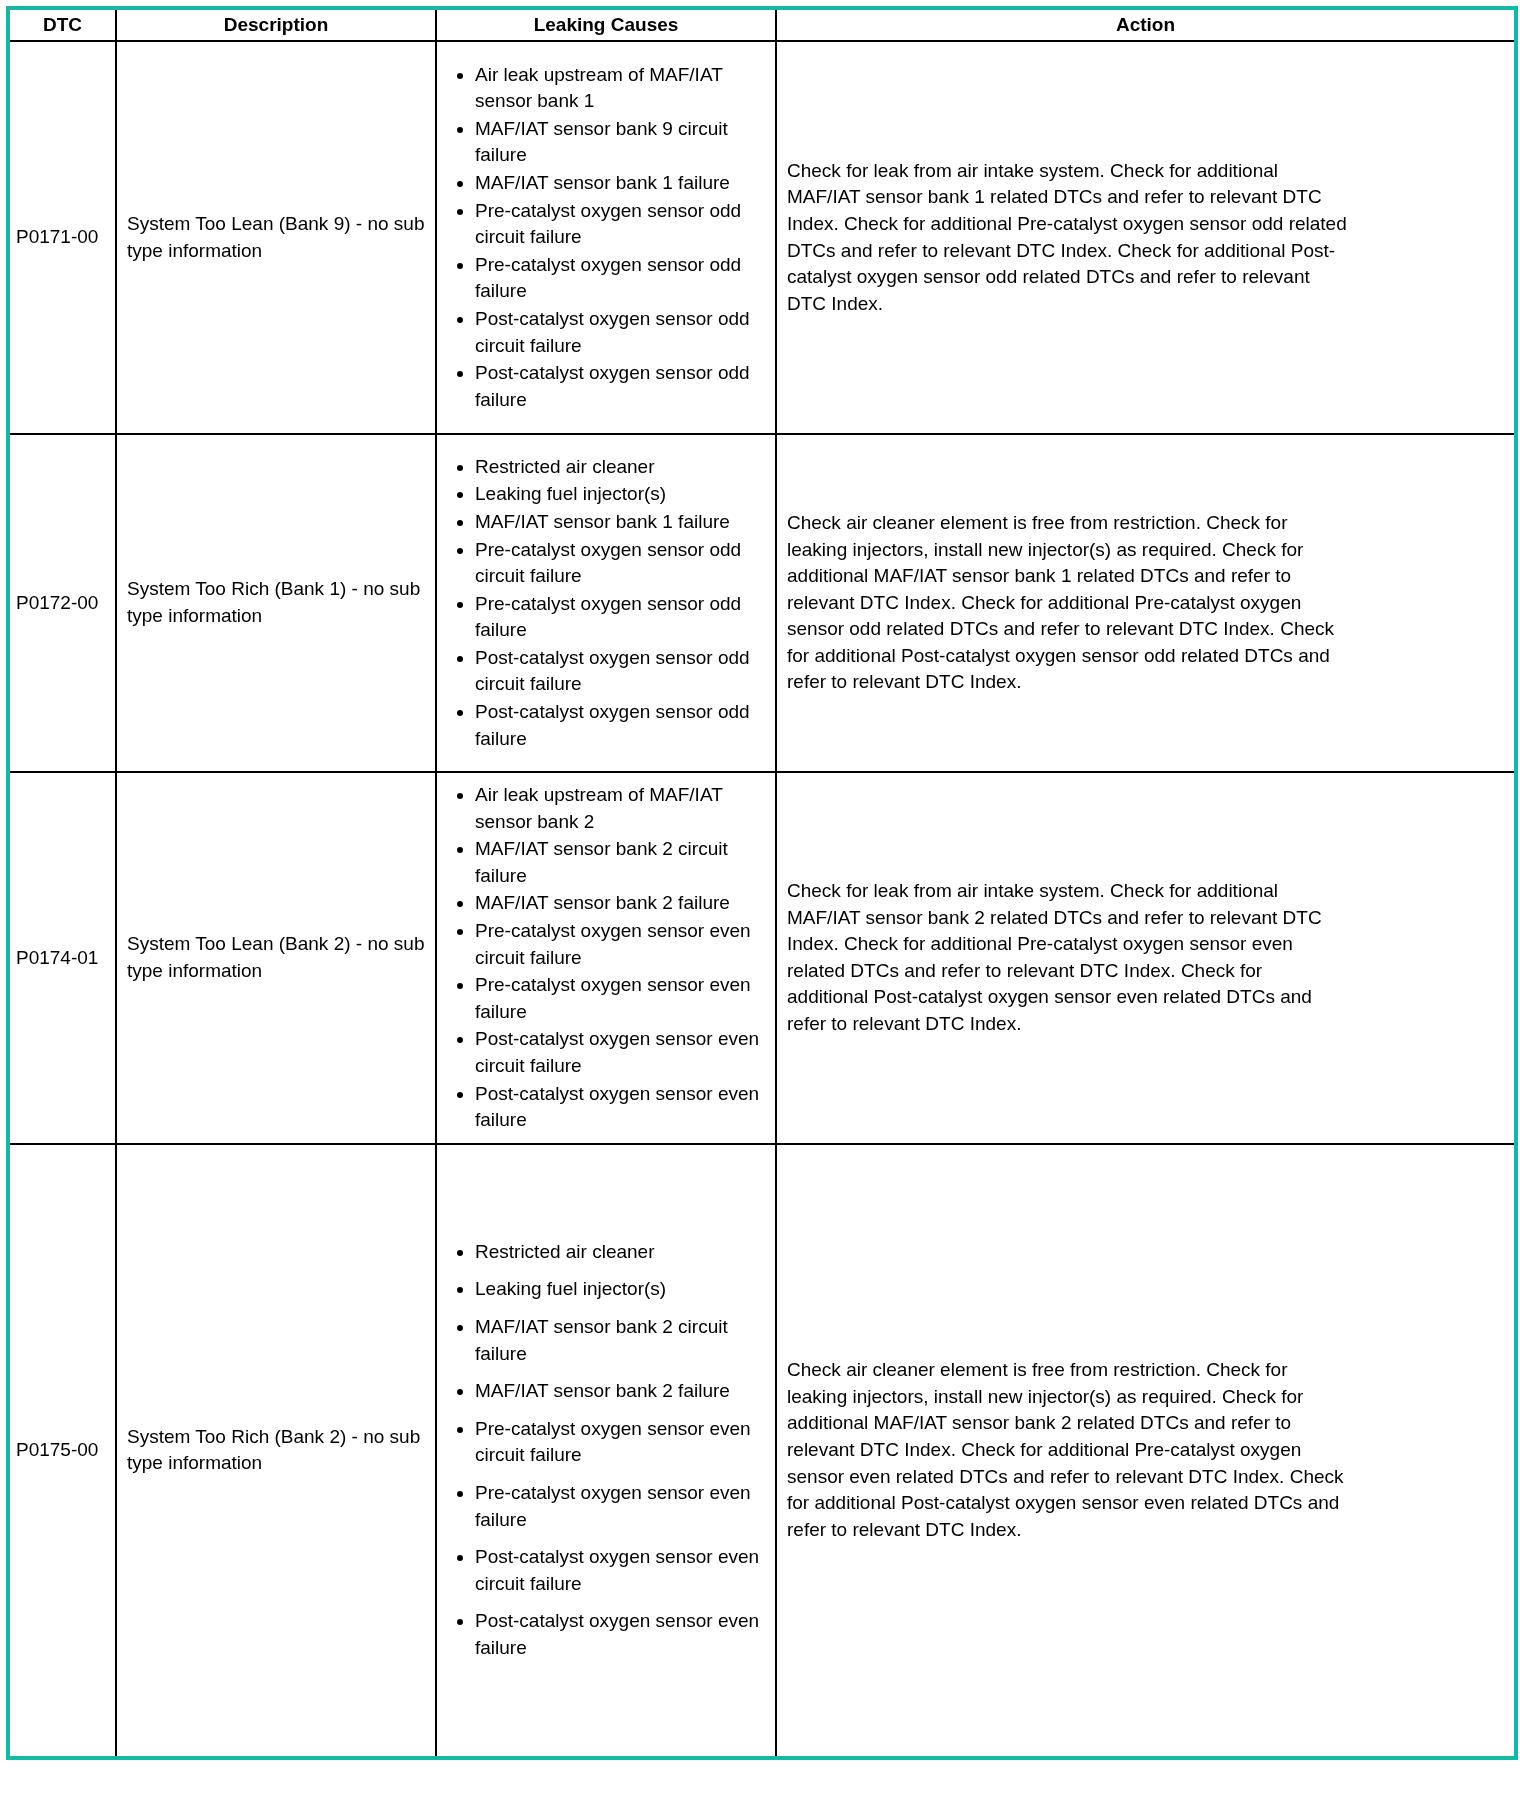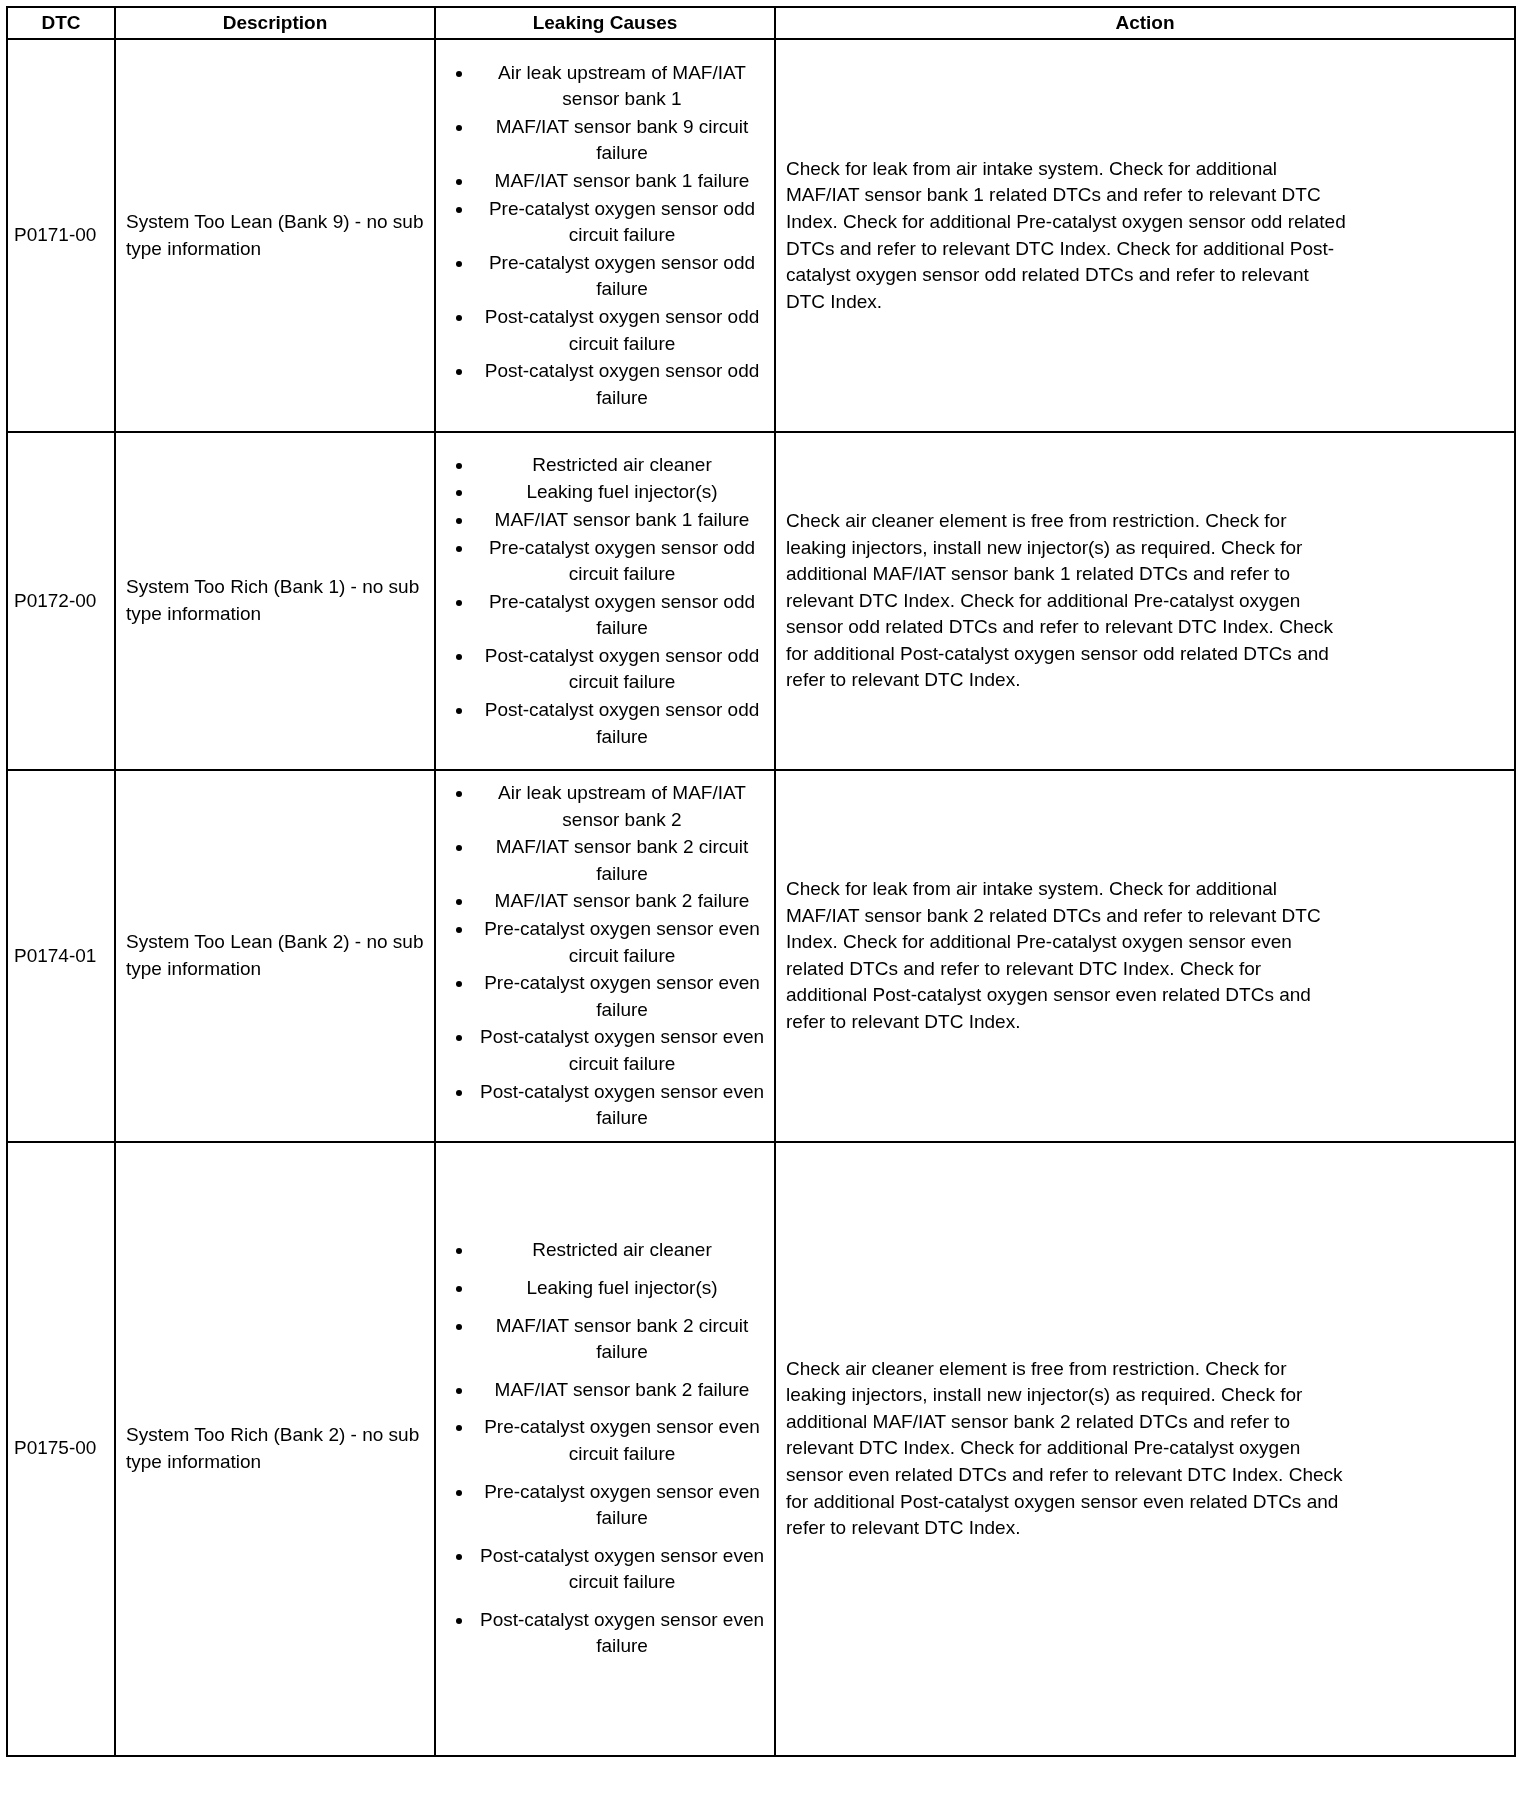--- a/index.html
+++ b/index.html
@@ -11,21 +11,21 @@
     font-family: "Liberation Sans", "DejaVu Sans", sans-serif;
   }
   .page {
     width: 1520px;
     padding: 6px;
   }
   table.dtc-table {
     width: 1508px;
     border-collapse: collapse;
     table-layout: fixed;
-    border: 2px solid #14b8a6;
+    border: 4px solid #14b8a6;
   }
   th, td {
     border: 2px solid #000000;
   }
   th {
     font-size: 19px;
     font-weight: bold;
     text-align: center;
     padding: 4px 4px;
     height: 30px;
@@ -41,21 +41,20 @@
   .c-desc { padding-left: 10px; }
   .c-causes { padding: 8px 4px 8px 8px; }
   .c-action { padding: 8px 8px 8px 10px; }
   ul.causes {
     margin: 0;
     padding-left: 30px;
     list-style: disc;
   }
   ul.causes li {
     margin: 1px 0;
-    text-align: center;
   }
   .action-text {
     max-width: 560px;
   }
   
   tr.row-0 td { height: 393px; }
   tr.row-1 td { height: 338px; }
   tr.row-2 td { height: 331px; }
   tr.row-3 td { height: 614px; }
   tr.row-3 ul.causes li { margin: 11px 0; }

